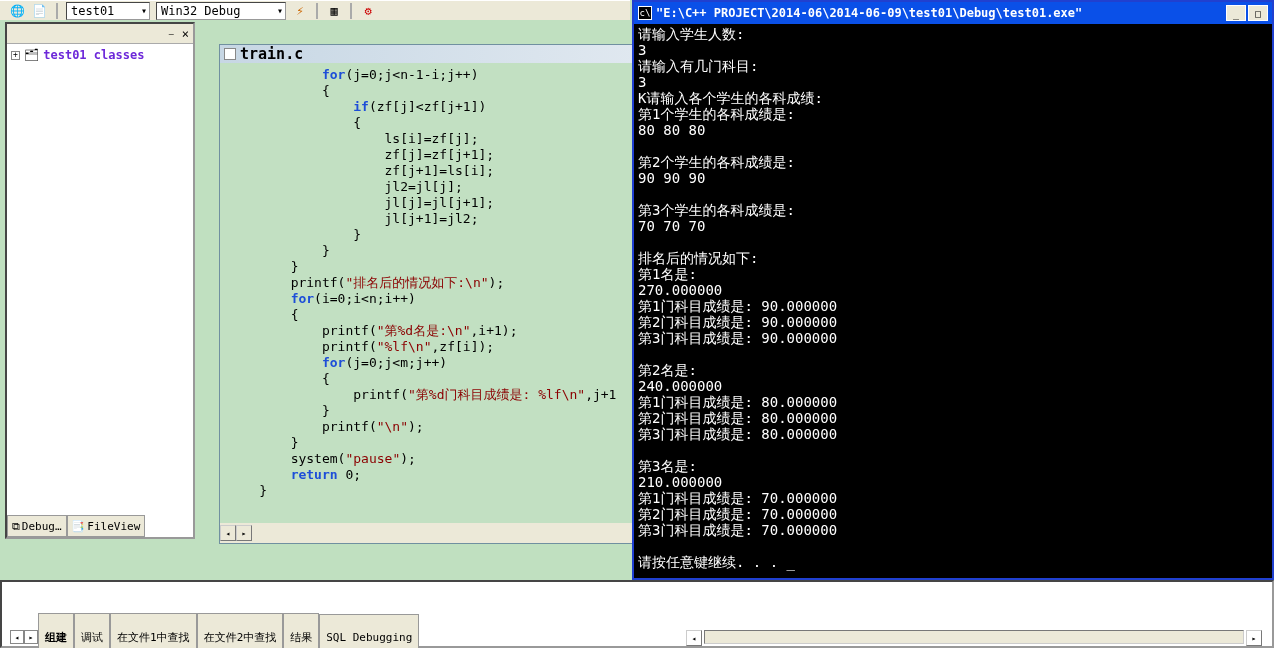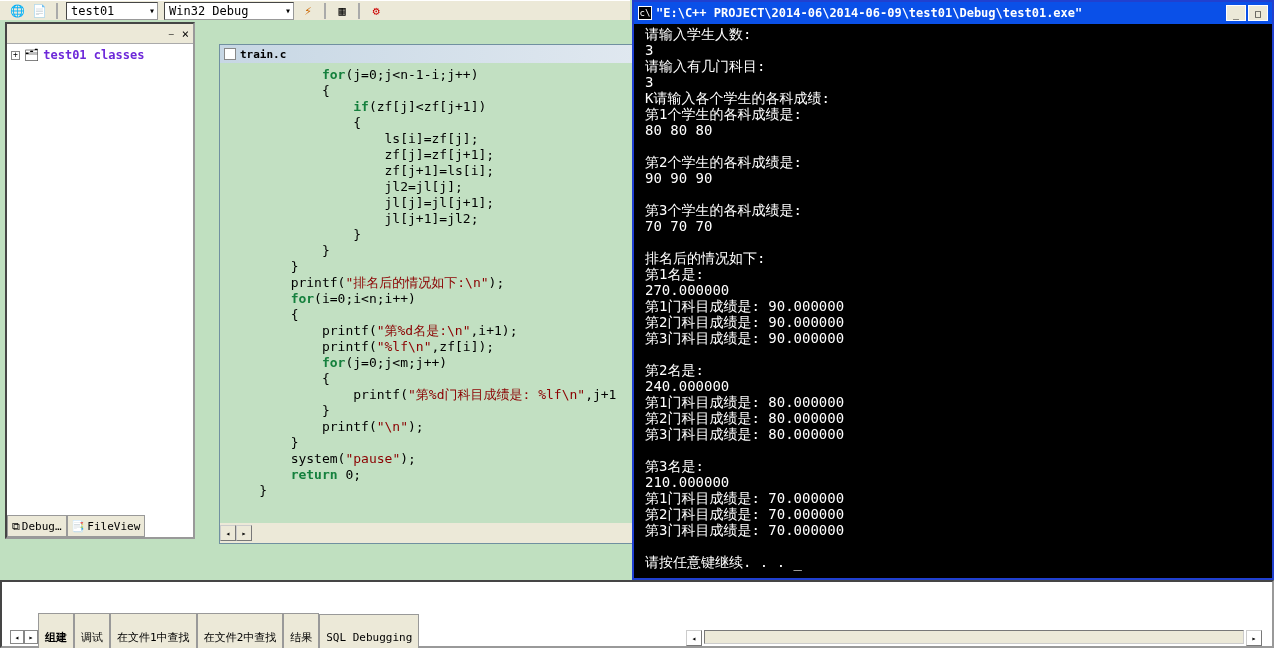--- a/index.html
+++ b/index.html
@@ -15,51 +15,51 @@
 .lp-head { height:20px; background:#ece9d8; border-bottom:1px solid #aaa; display:flex; justify-content:flex-end; align-items:center; padding-right:4px; gap:8px; }
 .lp-body { padding:4px; background:#fff; height:475px; }
 .tree-node { display:flex; align-items:center; gap:4px; }
 .plus { width:9px; height:9px; border:1px solid #888; display:flex; align-items:center; justify-content:center; font-size:8px; line-height:1; }
 .folder { font-weight:bold; color:#6d28d9; }
 .lp-tabs { position:absolute; bottom:0; left:0; display:flex; height:22px; }
 .lp-tab { border:1px solid #999; background:#ece9d8; padding:2px 4px; font-size:11px; display:flex; align-items:center; gap:2px; }
 
 .editor-wrap { position:absolute; top:22px; left:200px; width:430px; height:517px; background:#c0e0c0; }
 .ed-win { position:absolute; top:22px; left:19px; width:418px; height:500px; background:#c2e0c2; border:1px solid #7090a0; }
-.ed-title { height:18px; background:linear-gradient(to right,#c7d7e4,#e0e8f0); display:flex; align-items:center; padding-left:4px; font-weight:bold; font-size:11px; }
+.ed-title { height:18px; background:linear-gradient(to right,#c7d7e4,#e0e8f0); display:flex; align-items:center; padding-left:4px; font-weight:bold; font-size:15px; }
 .ed-title .eicon { width:12px; height:12px; background:#fff; border:1px solid #888; margin-right:4px; }
 .ed-body { height:460px; padding:4px 8px; font-family:"Courier New",monospace; font-size:13px; line-height:16px; color:#000; background:#c2e0c2; overflow:hidden; white-space:pre; }
-.kw { color:#15803d; font-weight:bold; }
+.kw { color:#1d4ed8; font-weight:bold; }
 .str { color:#8b0000; }
 .ed-scroll { position:absolute; bottom:0; left:0; width:100%; height:20px; background:#ece9d8; display:flex; align-items:center; }
 .sb-btn { width:16px; height:16px; border:1px outset #ccc; display:flex; align-items:center; justify-content:center; font-size:8px; }
 
 .console { position:absolute; top:0; left:632px; width:642px; height:580px; background:#000; border:2px solid #2040d0; }
 .con-title { height:22px; background:#0a50e8; display:flex; align-items:center; padding:0 4px; }
 .con-title .cmd-icon { width:14px;height:14px;background:#000;border:1px solid #fff;margin-right:4px;font-size:9px;color:#fff;display:flex;align-items:center;justify-content:center; }
 .con-title .ttxt { color:#fff; font-weight:bold; font-size:12px; flex:1; }
 .con-title .wbtns { display:flex; gap:2px; }
 .con-title .wb { width:20px;height:16px;background:#ece9d8;border:1px solid #fff;display:flex;align-items:center;justify-content:center;font-size:10px; }
-.con-body { padding:2px 11px; color:#fff; font-family:"SimSun",monospace; font-size:14px; line-height:16px; white-space:pre; }
+.con-body { padding:2px 4px; color:#fff; font-family:"SimSun",monospace; font-size:14px; line-height:16px; white-space:pre; }
 
 .output-panel { position:absolute; left:0; top:580px; width:1274px; height:68px; background:#fff; border:2px inset #999; }
 .out-tabs { position:absolute; bottom:0; left:8px; display:flex; height:18px; font-size:11px; align-items:center; }
 .out-arrow { width:14px; height:14px; border:1px solid #888; display:flex; align-items:center; justify-content:center; font-size:8px; }
 .out-tab { border:1px solid #999; background:#ece9d8; padding:16px 6px; }
 .out-tab.sel { font-weight:bold; }
 .out-sb { position:absolute; bottom:0; right:10px; display:flex; gap:2px; }
 </style>
 </head>
 <body>
 
 <div class="toolbar-top">
   <span class="tbbtn">🌐</span>
   <span class="tbbtn">📄</span>
   <span class="sep"></span>
-  <div class="combo" style="width:92px;">
+  <div class="combo" style="width:84px;">
       <span>test01</span>
     </div>
   <div class="combo" style="width:130px;">
       <span>Win32 Debug</span>
     </div>
   <span class="tbbtn" style="color:#cc6600;">⚡</span>
   <span class="sep"></span>
   <span class="tbbtn">▦</span>
   <span class="sep"></span>
   <span class="tbbtn" style="color:#cc0000;">⚙</span>

